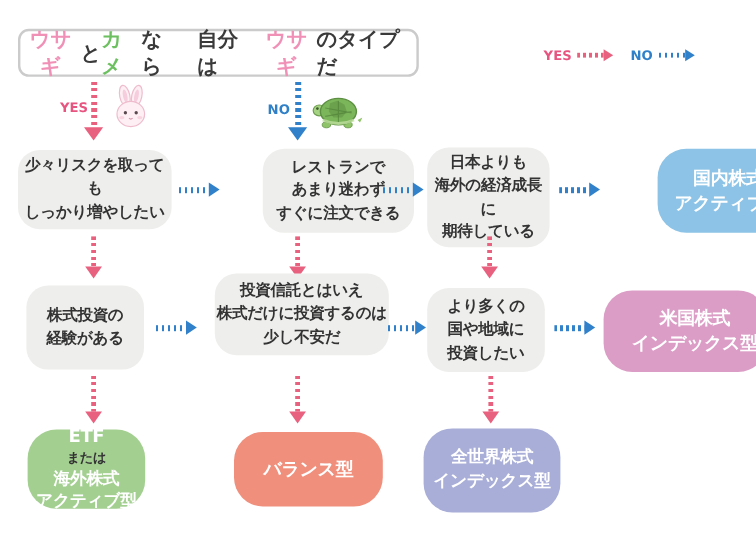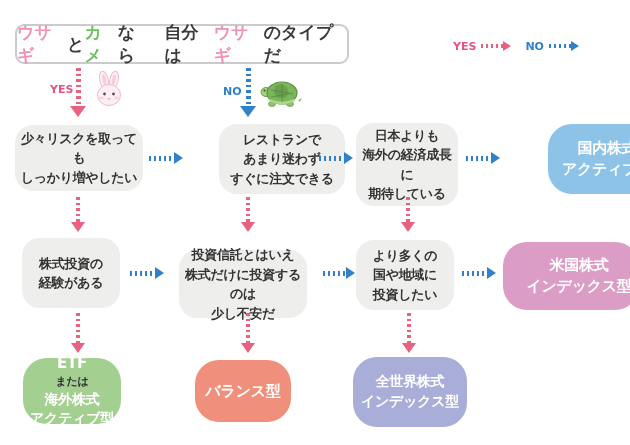--- a/index.html
+++ b/index.html
@@ -3,21 +3,21 @@
 <meta charset="utf-8">
 <style>
   html,body{margin:0;padding:0;background:#fff;}
   body{font-family:"DejaVu Sans","Liberation Sans",sans-serif;}
   .canvas{position:relative;width:630px;height:445px;background:#fff;overflow:hidden;}
 
   
   .title-box{position:absolute;left:15px;top:24px;width:330px;height:36px;
     border:2px solid #cbcbcb;border-radius:9px;display:flex;align-items:center;
     justify-content:center;font-size:17px;font-weight:bold;color:#3a3a3a;letter-spacing:0;}
-  .t-pink{color:#f090b6;}
+  .t-pink{color:#f090b6;text-align:center;}
   .t-green{color:#6cc05f;}
   .t-gap{display:inline-block;width:14px;}
 
   
   .legend{position:absolute;left:453px;top:38px;display:flex;align-items:center;height:16px;}
   .legend .lbl{font-size:11px;font-weight:bold;}
   .lbl-yes{color:#e75480;margin-right:5px;}
   .lbl-no{color:#2f80c8;margin-right:5px;margin-left:14px;}
 
   
@@ -168,21 +168,21 @@
     </div>
 
   <div class="qbox" style="left:22px;top:238px;width:98px;height:70px;">
     <span>株式投資の</span>
     <span>経験がある</span>
   </div>
   <div class="h-arrow abs blue" style="left:130px;top:267px;">
       <span class="h-shaft" style="width:25px"></span>
       <span class="h-head"></span>
     </div>
-  <div class="qbox" style="left:179px;top:250px;width:128px;height:68px;">
+  <div class="qbox" style="left:179px;top:228px;width:145px;height:68px;">
     <span>投資信託とはいえ</span>
     <span>株式だけに投資するのは</span>
     <span>少し不安だ</span>
   </div>
   <div class="h-arrow abs blue" style="left:323px;top:267px;">
       <span class="h-shaft" style="width:23px"></span>
       <span class="h-head"></span>
     </div>
   <div class="qbox" style="left:356px;top:240px;width:98px;height:70px;">
     <span>より多くの</span>
@@ -212,21 +212,21 @@
     </div>
 
   <div class="rbox r-green" style="left:23px;top:358px;width:98px;height:66px;">
     <span class="etf-line1">
         <span class="etf-big">ETF</span>
         <span class="etf-or">または</span>
       </span>
     <span class="sub">海外株式</span>
     <span class="sub">アクティブ型</span>
   </div>
-  <div class="rbox r-salmon" style="left:195px;top:360px;width:96px;height:62px;">
+  <div class="rbox r-salmon" style="left:195px;top:360px;width:124px;height:62px;">
     <span>バランス型</span>
   </div>
   <div class="rbox r-purple" style="left:353px;top:357px;width:114px;height:70px;">
     <span>全世界株式</span>
     <span>インデックス型</span>
   </div>
 
 </div>
 
 </body></html>

